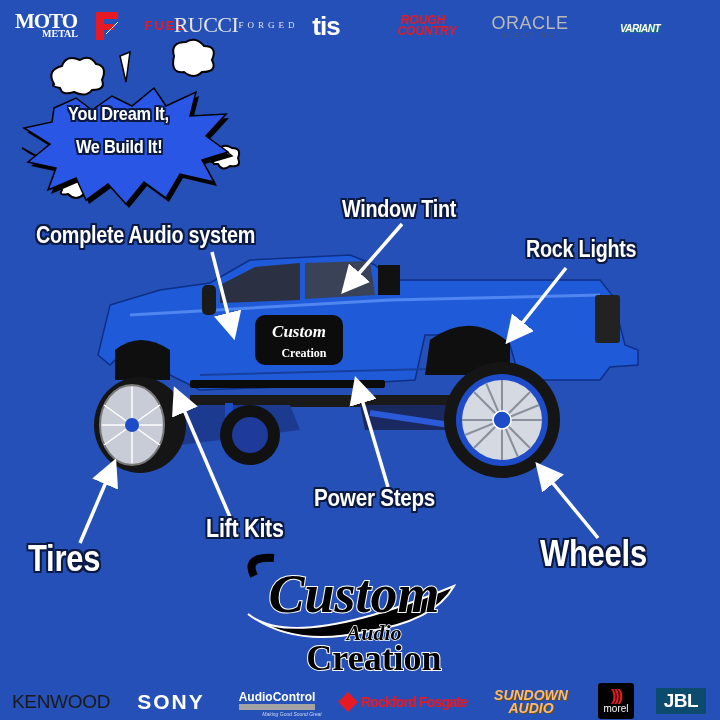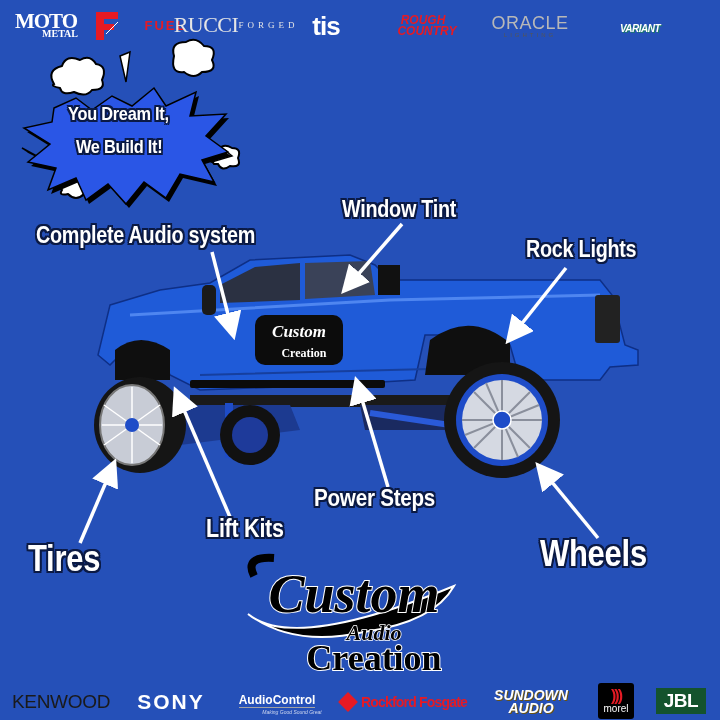--- a/index.html
+++ b/index.html
@@ -24,29 +24,29 @@
   .rough .b { margin-left:8px; }
   .oracle { left:494px; top:12px; width:72px; height:28px; flex-direction:column; color:#b8b8b8; line-height:1; }
   .oracle .a { font-size:18px; letter-spacing:0.5px; }
   .oracle .b { font-size:6px; letter-spacing:3px; color:#555; }
   .varant { left:598px; top:18px; width:84px; height:20px; color:#fff; font-weight:bold; font-style:italic; font-size:10px; text-shadow:1px 1px 0 #1a7a6a; letter-spacing:-0.5px; }
 
   
   .kenwood { left:6px; top:690px; width:110px; height:24px; color:#1a1a1a; font-size:19px; letter-spacing:-0.3px; }
   .sony { left:128px; top:690px; width:86px; height:24px; color:#fff; font-family:Liberation Sans, sans-serif; font-weight:bold; font-size:21px; letter-spacing:2px; }
   .audiocontrol { left:228px; top:690px; width:98px; height:28px; flex-direction:column; color:#fff; line-height:1; }
-  .audiocontrol .a { font-size:12px; font-weight:bold; border-bottom:1px solid #a3a3a3; padding-bottom:1px; }
+  .audiocontrol .a { font-size:12px; font-weight:bold; border-bottom:6px solid #a3a3a3; padding-bottom:1px; }
   .audiocontrol .b { font-size:5px; font-style:italic; margin-top:2px; margin-left:30px; color:#cfd8f0; }
   .rockford { left:334px; top:688px; width:140px; height:28px; color:#e61a24; font-weight:bold; font-size:14px; letter-spacing:-0.8px; }
   .rockford .diam { width:14px; height:14px; background:#e61a24; transform:rotate(45deg); margin-right:6px; }
-  .sundown { left:484px; top:686px; width:94px; height:32px; flex-direction:column; color:#ffffff; font-weight:bold; font-style:italic; line-height:0.95; font-size:14px; text-shadow:1px 1px 0 #6a5210; }
+  .sundown { left:484px; top:686px; width:94px; height:32px; flex-direction:column; color:#fdba74; font-weight:bold; font-style:italic; line-height:0.95; font-size:14px; text-shadow:1px 1px 0 #6a5210; }
   .morel { left:598px; top:683px; width:36px; height:36px; background:#000; border-radius:3px; flex-direction:column; color:#fff; }
   .morel .a { color:#e61a24; font-size:16px; font-weight:bold; line-height:1; letter-spacing:-2px; }
   .morel .b { font-size:10px; line-height:1; }
-  .jbl { left:656px; top:688px; width:50px; height:26px; background:#14532d; color:#fff; font-weight:bold; font-size:19px; letter-spacing:-0.5px; }
+  .jbl { left:656px; top:688px; width:50px; height:26px; background:#0c4a6e; color:#fff; font-weight:bold; font-size:19px; letter-spacing:-0.5px; }
 </style>
 </head>
 <body>
 
 <div>
   <div class="logo moto">
     <span class="a">MOTO</span>
     <span class="b">METAL</span>
   </div>
   <div class="logo fuel">

